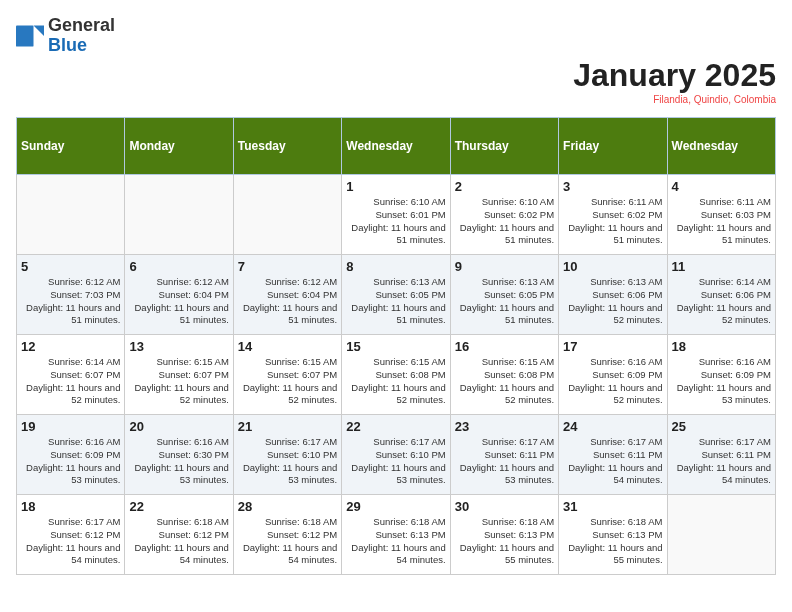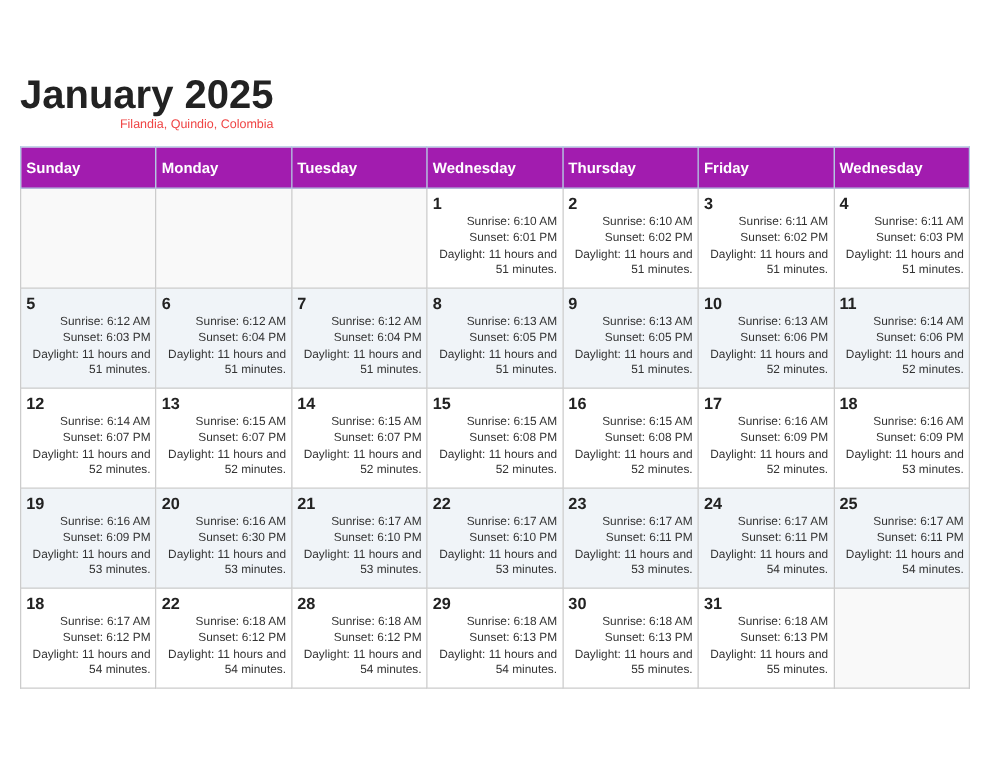--- a/index.html
+++ b/index.html
@@ -44,25 +44,25 @@
     .calendar-subtitle {
       font-size: 10px;
       color: #ef4444;
     }
     table {
       width: 100%;
       border-collapse: collapse;
       table-layout: fixed;
     }
     thead th {
-      background-color: #a21caf;
+      background-color: #4d7c0f;
       color: #fff;
       font-size: 12px;
       font-weight: bold;
-      padding: 9px 4px;
+      padding: 21px 4px;
       text-align: left;
       border: 1px solid #b0c8e0;
     }
     tbody td {
       border: 1px solid #ccc;
       vertical-align: top;
       padding: 4px 4px 4px 4px;
       font-size: 10px;
       color: #333;
       height: 80px;
@@ -83,20 +83,32 @@
       line-height: 1.35;
       color: #333;
       text-align: right;
     }
     .empty { background: #f9f9f9 !important; }
   </style>
 </head>
 <body>
 
 <div class="header">
+  <div class="logo">
+    <svg class="logo-icon" viewBox="0 0 32 32">
+      <polygon points="20,4 32,4 32,16" fill="#2878c0"></polygon>
+      <rect x="0" y="4" width="20" height="24" fill="#2878c0" rx="1"></rect>
+    </svg>
+    <div>
+      <div class="logo-text">
+        <span class="logo-general">General</span><br>
+        <span class="logo-blue">Blue</span>
+      </div>
+    </div>
+  </div>
   <div class="title-block">
     <div class="calendar-title">January 2025</div>
     <div class="calendar-subtitle">Filandia, Quindio, Colombia</div>
   </div>
 </div>
 
 <table>
   <thead>
     <tr>
     <th>Sunday</th>
@@ -139,21 +151,21 @@
           <div class="cell-info">Sunrise: 6:11 AM
 Sunset: 6:03 PM
 Daylight: 11 hours
 and 51 minutes.</div>
         </td>
       </tr>
       <tr>
         <td>
           <span class="day-num">5</span>
           <div class="cell-info">Sunrise: 6:12 AM
-Sunset: 6:03 PM
+Sunset: 7:03 PM
 Daylight: 11 hours
 and 51 minutes.</div>
         </td>
         <td>
           <span class="day-num">6</span>
           <div class="cell-info">Sunrise: 6:12 AM
 Sunset: 6:04 PM
 Daylight: 11 hours
 and 51 minutes.</div>
         </td>

